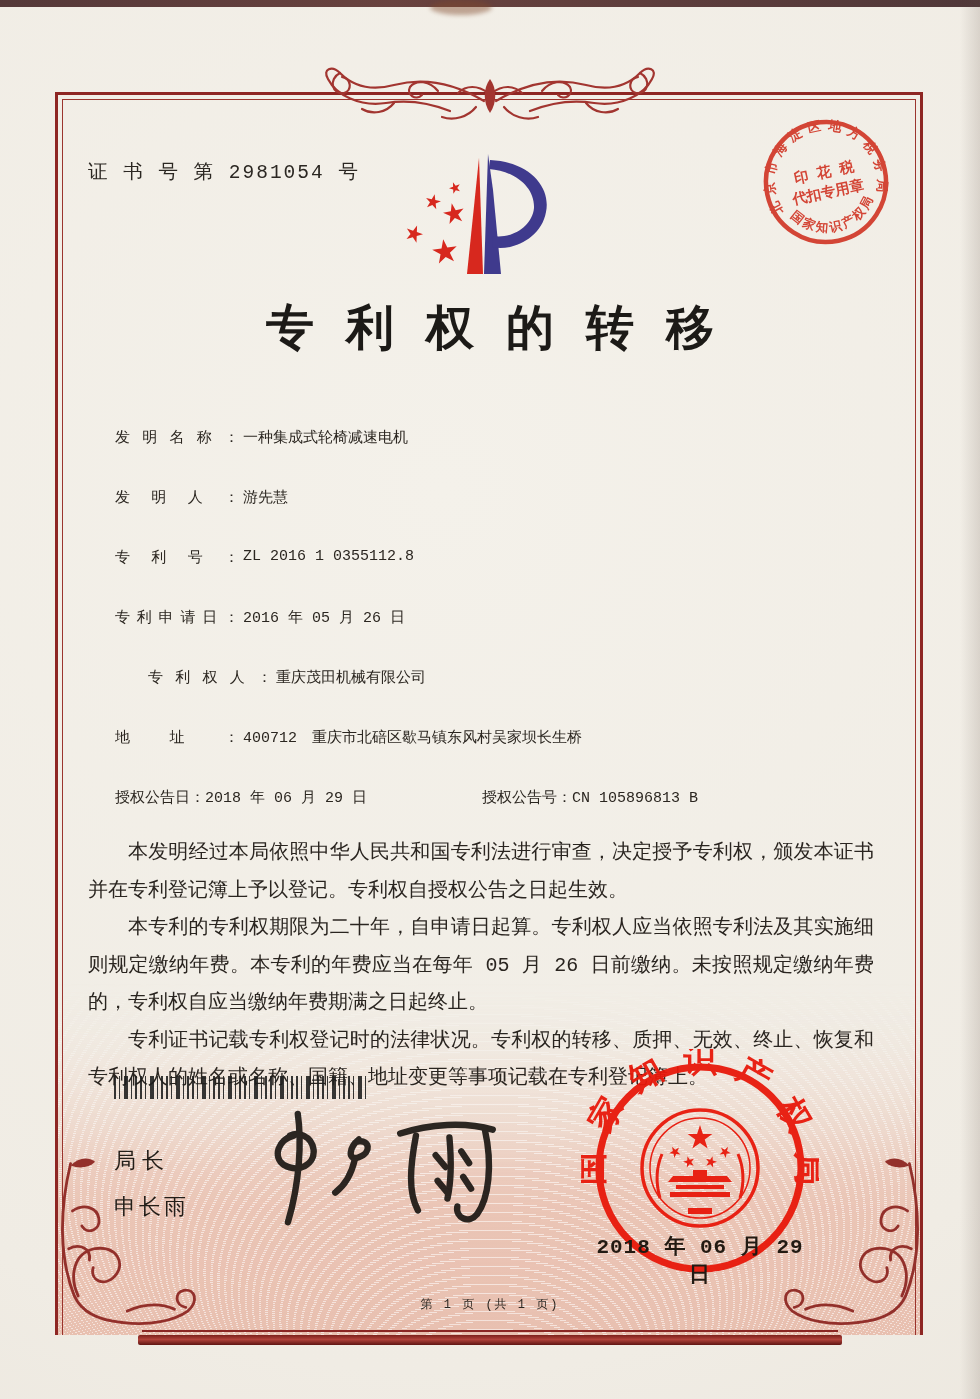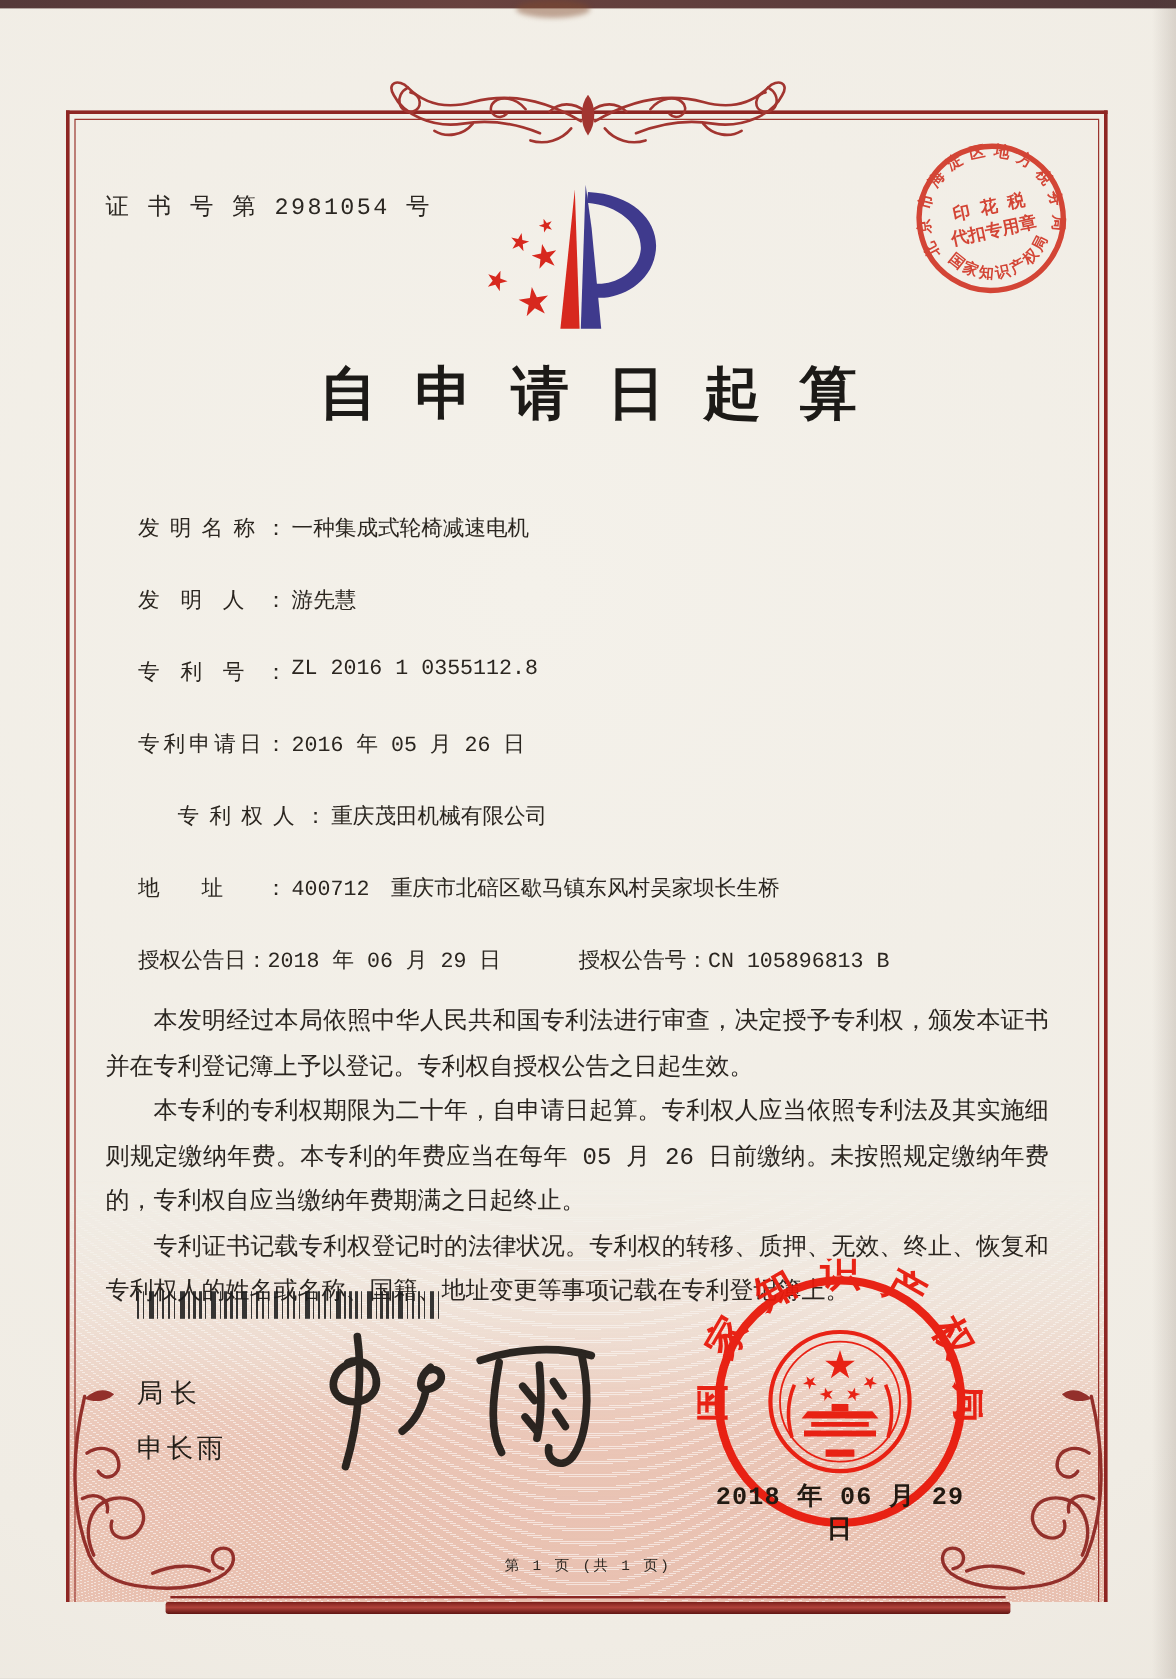--- a/index.html
+++ b/index.html
@@ -28,21 +28,21 @@
   .frame-inner{position:absolute;left:4px;right:4px;top:4px;bottom:0;
     border:1px solid rgba(150,42,36,.95);border-bottom:none;}
   .bottom-thin{left:142px;top:1330px;width:696px;height:2px;background:#8a2623;}
   .bottom-bar{left:138px;top:1335px;width:704px;height:10px;border-radius:2px;
     background:linear-gradient(180deg,#7c201b,#b0423a 45%,#5f1512);}
   .corner-right{transform:scaleX(-1);}
   
   .cert-no{left:88px;top:158px;font-size:19.5px;letter-spacing:2px;color:#2b2722;}
   .title{left:0;top:296px;width:980px;text-align:center;font-size:48px;font-weight:600;
     letter-spacing:32px;text-indent:32px;color:#1c1a17;}
-  .row{left:115px;width:800px;height:30px;font-size:18px;white-space:nowrap;color:#2b2620;}
+  .row{left:115px;width:800px;height:30px;font-size:15px;white-space:nowrap;color:#2b2620;}
   .row .lab{display:inline-block;width:124px;text-align:justify;text-align-last:justify;vertical-align:top;}
   .row .val{margin-left:4px;}
   .g2{position:absolute;left:367px;top:0;}
   .body-text{left:88px;top:834px;width:786px;font-size:20px;line-height:37.5px;
     text-align:justify;color:#2a2520;}
   .body-text p{margin:0;text-indent:2em;}
   .barcode{left:114px;top:1076px;width:254px;height:23px;opacity:.88;
     background-image:repeating-linear-gradient(90deg,
       #1c1c1c 0 2px, transparent 2px 5px,
       #1c1c1c 5px 6px, transparent 6px 10px,
@@ -143,21 +143,21 @@
         <textPath href="#stampTop" startOffset="50%" text-anchor="middle" textLength="205" lengthAdjust="spacing">北京市海淀区地方税务局</textPath>
       </text>
       <text font-size="12.5" font-weight="600">
         <textPath href="#stampBot" startOffset="50%" text-anchor="middle" textLength="100" lengthAdjust="spacing">国家知识产权局</textPath>
       </text>
       <text x="0" y="-5" text-anchor="middle" font-size="14.5" font-weight="700">印 花 税</text>
       <text x="0" y="15" text-anchor="middle" font-size="14.5" font-weight="700">代扣专用章</text>
     </g>
   </svg>
 
-  <div class="abs title">自申请日起算</div>
+  <div class="abs title">专利权的转移</div>
 
   <div class="abs row" style="top:428px;">
     <span class="lab">发明名称：</span><span class="val">一种集成式轮椅减速电机</span>
   </div>
   <div class="abs row" style="top:488px;">
     <span class="lab">发明人：</span><span class="val">游先慧</span>
   </div>
   <div class="abs row" style="top:548px;">
     <span class="lab">专利号：</span><span class="val">ZL 2016 1 0355112.8</span>
   </div>

